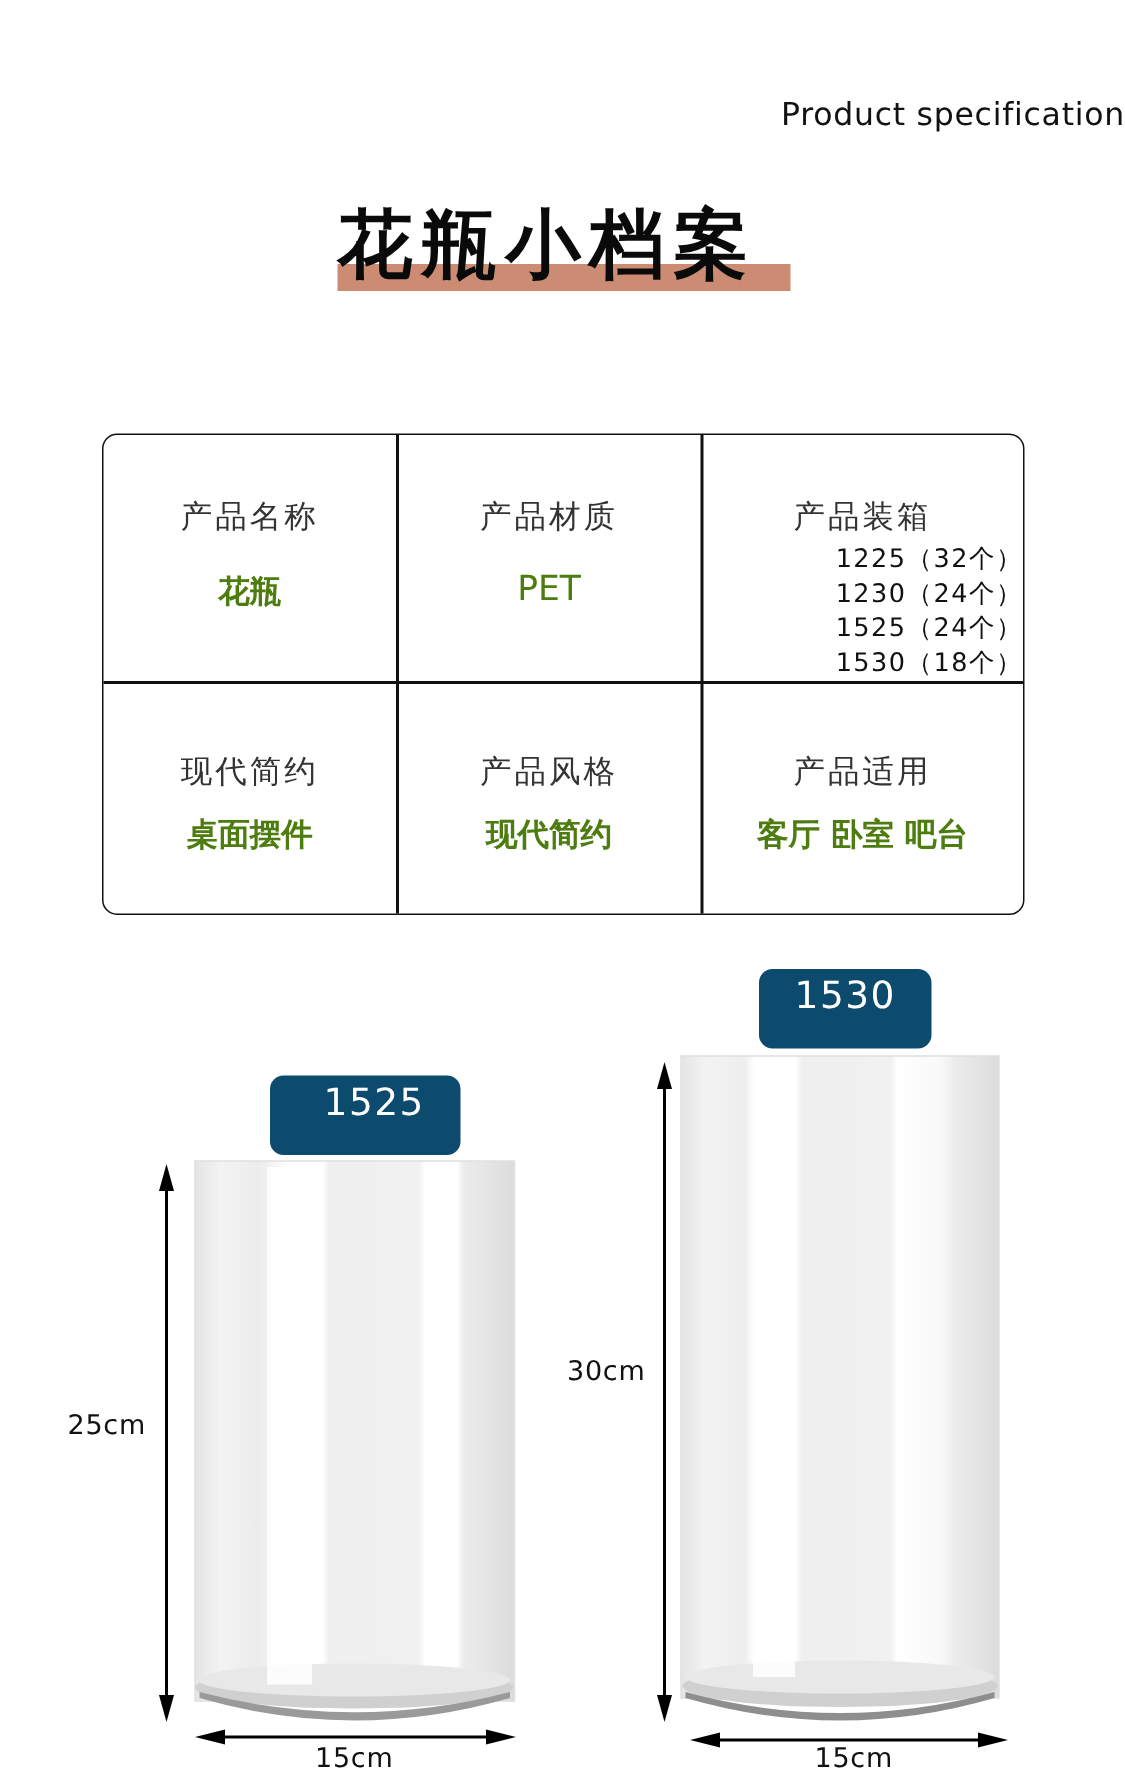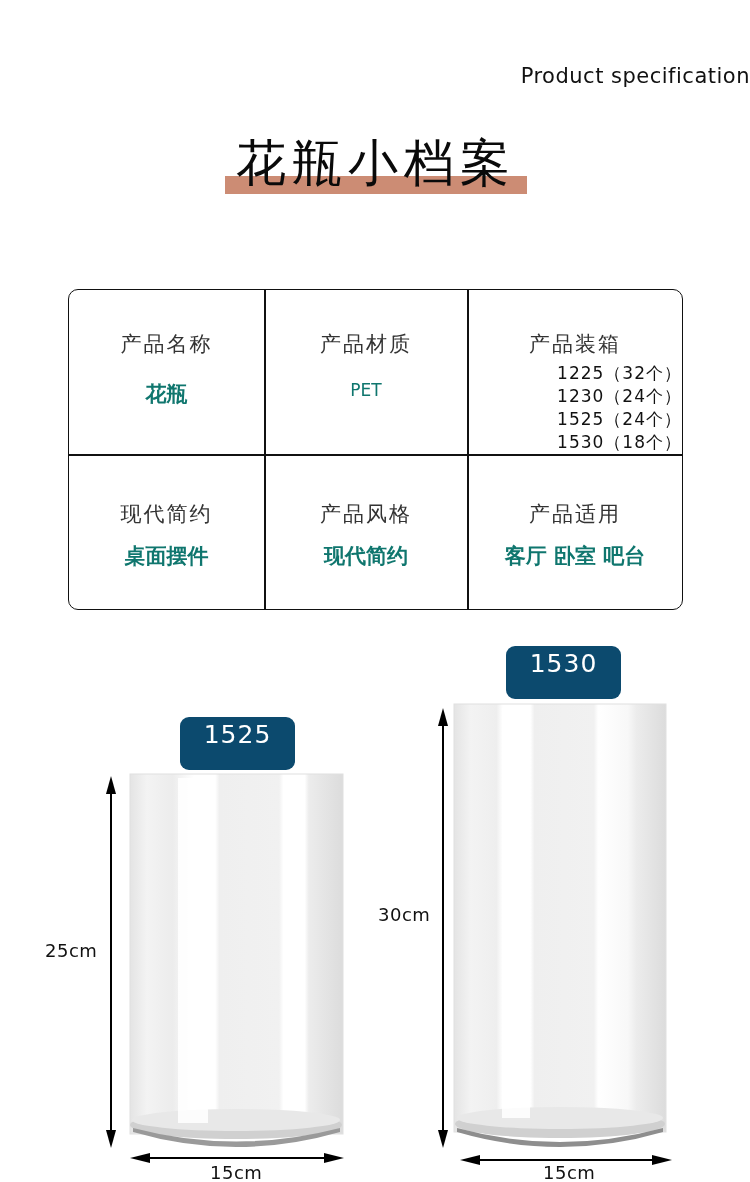--- a/index.html
+++ b/index.html
@@ -2,31 +2,31 @@
 <html><head>
 <meta charset="utf-8">
 <style>
   html, body { margin: 0; padding: 0; background: #ffffff; }
   body { width: 750px; height: 1182px; position: relative; overflow: hidden;
          font-family: "DejaVu Sans", "Liberation Sans", sans-serif; color: #111; }
   .subtitle { position: absolute; left: 0; width: 750px; top: 64px; text-align: right;
               font-size: 21px; letter-spacing: 0.5px; color: #111; }
   .title-wrap { position: absolute; left: 225px; top: 132px; width: 302px; height: 64px; }
   .title-bar { position: absolute; left: 0; top: 44px; width: 302px; height: 18px; }
-  .title { position: absolute; left: 0; top: 0; width: 302px; text-align: center;
-           font-size: 50px; font-weight: normal; letter-spacing: 6px; line-height: 62px; color: #0a0a0a; }
+  .title { position: absolute; left: 0; top: 0; width: 302px; text-align: left;
+           font-size: 50px; font-weight: bold; letter-spacing: 6px; line-height: 62px; color: #0a0a0a; }
 
   .spec-table { position: absolute; left: 68px; top: 289px; width: 615px; height: 321px;
                 border: 1.5px solid #111; border-radius: 10px; box-sizing: border-box; }
   .vline { position: absolute; top: 0; bottom: 0; width: 1.5px; background: #111; }
   .hline { position: absolute; left: 0; right: 0; height: 1.5px; background: #111; }
   .cell { position: absolute; text-align: center; }
   .cell .label { font-size: 21px; color: #333; letter-spacing: 2px; }
-  .cell .value { font-size: 21px; font-weight: bold; color: #0f766e; margin-top: 22px; }
-  .cell .value.thin { font-weight: normal; font-family: "DejaVu Sans", sans-serif; font-size: 17px; }
+  .cell .value { font-size: 21px; font-weight: bold; color: #4d7c0f; margin-top: 22px; }
+  .cell .value.thin { font-weight: normal; font-family: "DejaVu Sans", sans-serif; font-size: 23px; }
   .cell .packlist { margin-top: 4px; font-size: 17px; line-height: 23px; color: #111; letter-spacing: 1px; text-align: right; }
   .row2 .value { margin-top: 14px; }
 
   .badge { position: absolute; height: 53px; background: #0c4a6e; border-radius: 9px; color: #fff;
            font-size: 25px; text-align: center; line-height: 36px; letter-spacing: 1px; }
   .vase { position: absolute; }
   .dim-text { position: absolute; font-size: 18px; color: #111; letter-spacing: 0.5px; }
   svg { display: block; }
 </style>
 </head>
@@ -69,21 +69,21 @@
   <div class="cell row2" style="left:196px; width:202px; top:210px;">
     <div class="label">产品风格</div>
     <div class="value">现代简约</div>
   </div>
   <div class="cell row2" style="left:399px; width:214px; top:210px;">
     <div class="label">产品适用</div>
     <div class="value">客厅 卧室 吧台</div>
   </div>
 </div>
 
-<div class="badge" style="left:180px; top:717px; width:115px;">1525</div>
+<div class="badge" style="left:180px; top:717px; width:115px;padding-left:12px;">1525</div>
 
 <div class="vase" style="left:100px; top:770px;">
   <svg width="260" height="410" viewBox="0 0 260 410">
     <defs>
       <linearGradient id="g1" x1="0" x2="1" y1="0" y2="0">
         <stop offset="0" stop-color="#e4e4e4"></stop>
         <stop offset="0.08" stop-color="#f3f3f3"></stop>
         <stop offset="0.2" stop-color="#ececec"></stop>
         <stop offset="0.3" stop-color="#ffffff"></stop>
         <stop offset="0.4" stop-color="#ffffff"></stop>

